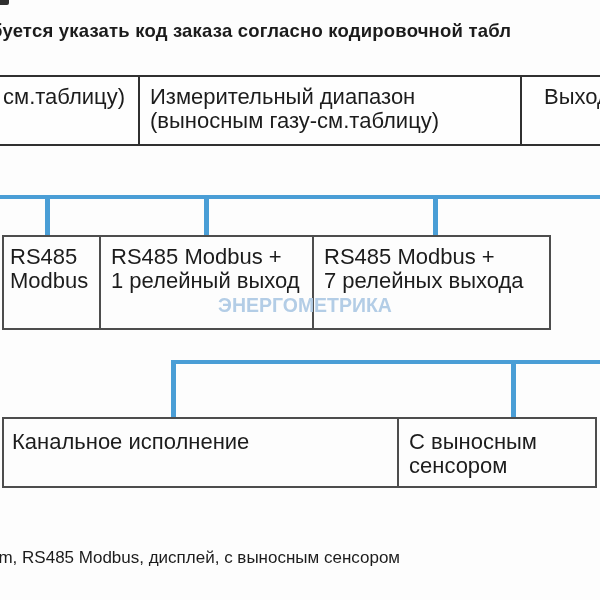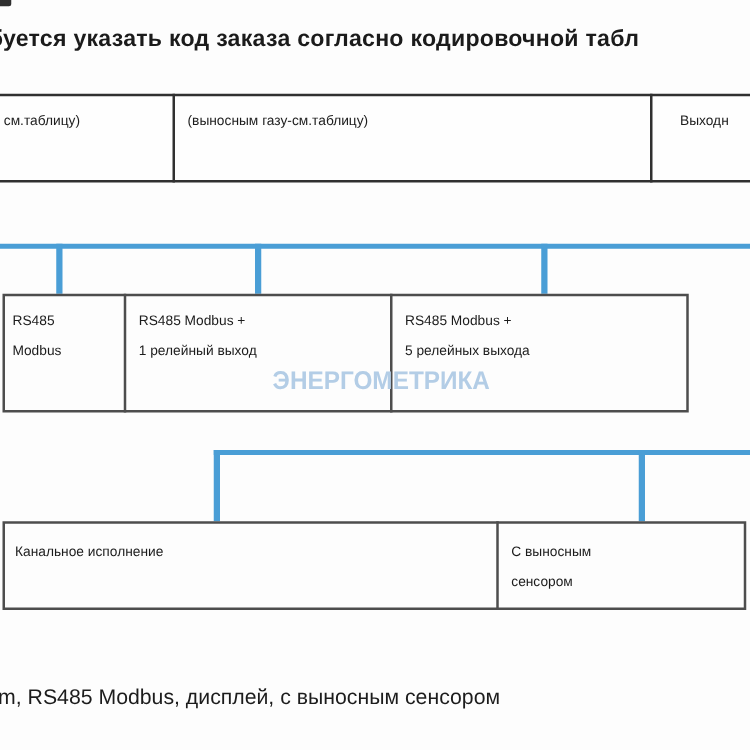--- a/index.html
+++ b/index.html
@@ -16,21 +16,21 @@
     white-space:nowrap;
   }
   .corner-mark{left:0;top:0;width:9px;height:5px;background:#2f2f2f;border-radius:0 0 2px 0;}
   
   .header-row{
     left:-10px;top:75px;width:630px;height:71px;
     border-top:2px solid #303030;border-bottom:2px solid #303030;
     background:#fefefe;box-sizing:border-box;
   }
   .vline-h{top:75px;width:2px;height:71px;background:#303030;}
-  .cell-line{font-size:11px;line-height:24px;white-space:nowrap;}
+  .cell-line{font-size:22px;line-height:24px;white-space:nowrap;}
   
   .hbar{height:4px;background:#4a9ed6;}
   .vstub{width:5px;background:#4a9ed6;}
   
   .box-row1{
     left:2px;top:235px;width:549px;height:95px;
     border:2px solid #4d4d4d;box-sizing:border-box;background:transparent;
   }
   .vline-b1{top:235px;width:2px;height:95px;background:#4d4d4d;}
   .box-row2{
@@ -58,20 +58,21 @@
   <div class="abs title">буется указать код заказа согласно кодировочной табл</div>
 
   <div class="abs header-row"></div>
   <div class="abs vline-h" style="left:138px"></div>
   <div class="abs vline-h" style="left:520px"></div>
 
   <div class="abs" style="left:3px;top:85px">
     <div class="cell-line">см.таблицу)</div>
   </div>
   <div class="abs" style="left:150px;top:85px">
+    <div class="cell-line">Измерительный диапазон</div>
     <div class="cell-line">(выносным газу-см.таблицу)</div>
   </div>
   <div class="abs" style="left:544px;top:85px">
     <div class="cell-line">Выходн</div>
   </div>
 
   <div class="abs hbar" style="left:0;top:195px;width:600px"></div>
   <div class="abs vstub" style="left:45px;top:195px;height:40px"></div>
   <div class="abs vstub" style="left:204px;top:195px;height:40px"></div>
   <div class="abs vstub" style="left:433px;top:195px;height:40px"></div>
@@ -83,21 +84,21 @@
   <div class="abs" style="left:10px;top:245px">
     <div class="cell-line">RS485</div>
     <div class="cell-line">Modbus</div>
   </div>
   <div class="abs" style="left:111px;top:245px">
     <div class="cell-line">RS485 Modbus +</div>
     <div class="cell-line">1 релейный выход</div>
   </div>
   <div class="abs" style="left:324px;top:245px">
     <div class="cell-line">RS485 Modbus +</div>
-    <div class="cell-line">5 релейных выхода</div>
+    <div class="cell-line">7 релейных выхода</div>
   </div>
 
   <div class="abs watermark">ЭНЕРГОМЕТРИКА</div>
 
   <div class="abs hbar" style="left:171px;top:360px;width:429px"></div>
   <div class="abs vstub" style="left:171px;top:360px;height:57px"></div>
   <div class="abs vstub" style="left:511px;top:360px;height:57px"></div>
 
   <div class="abs box-row2"></div>
   <div class="abs vline-b2" style="left:397px"></div>

